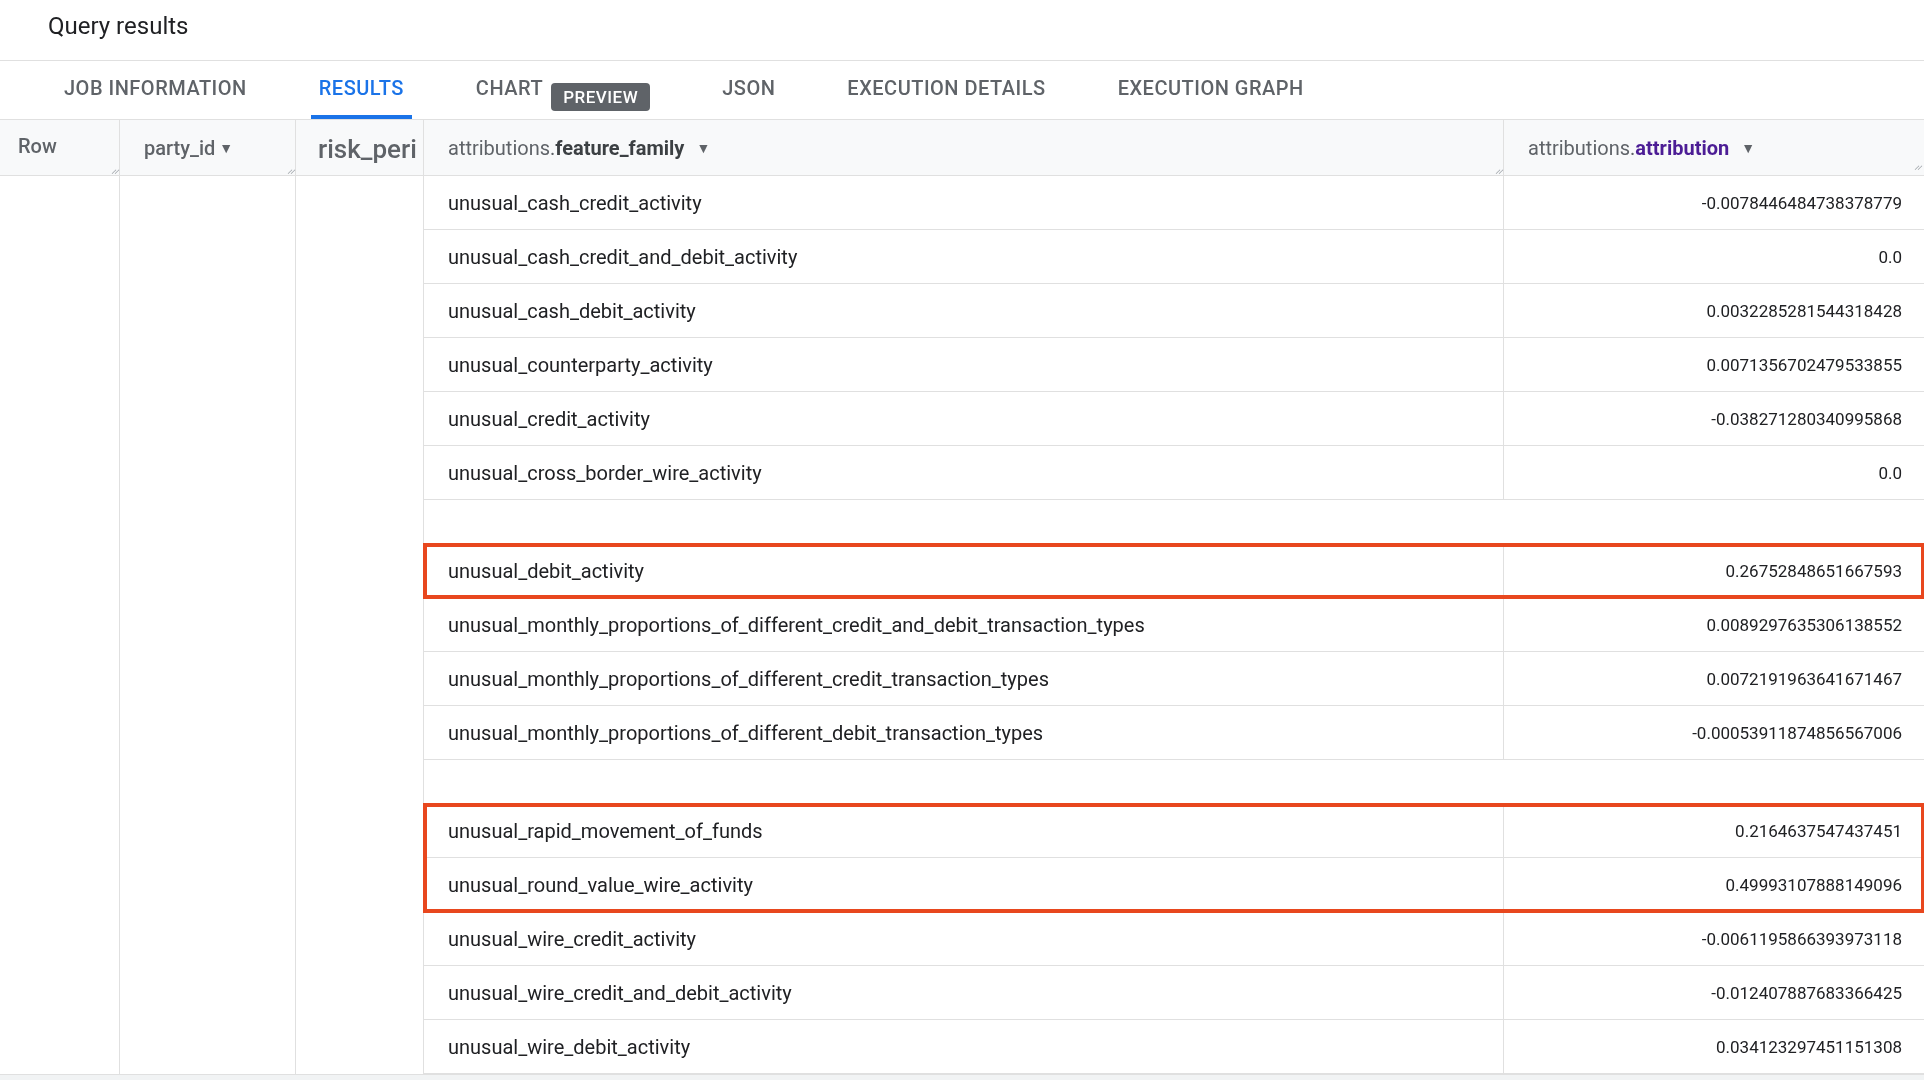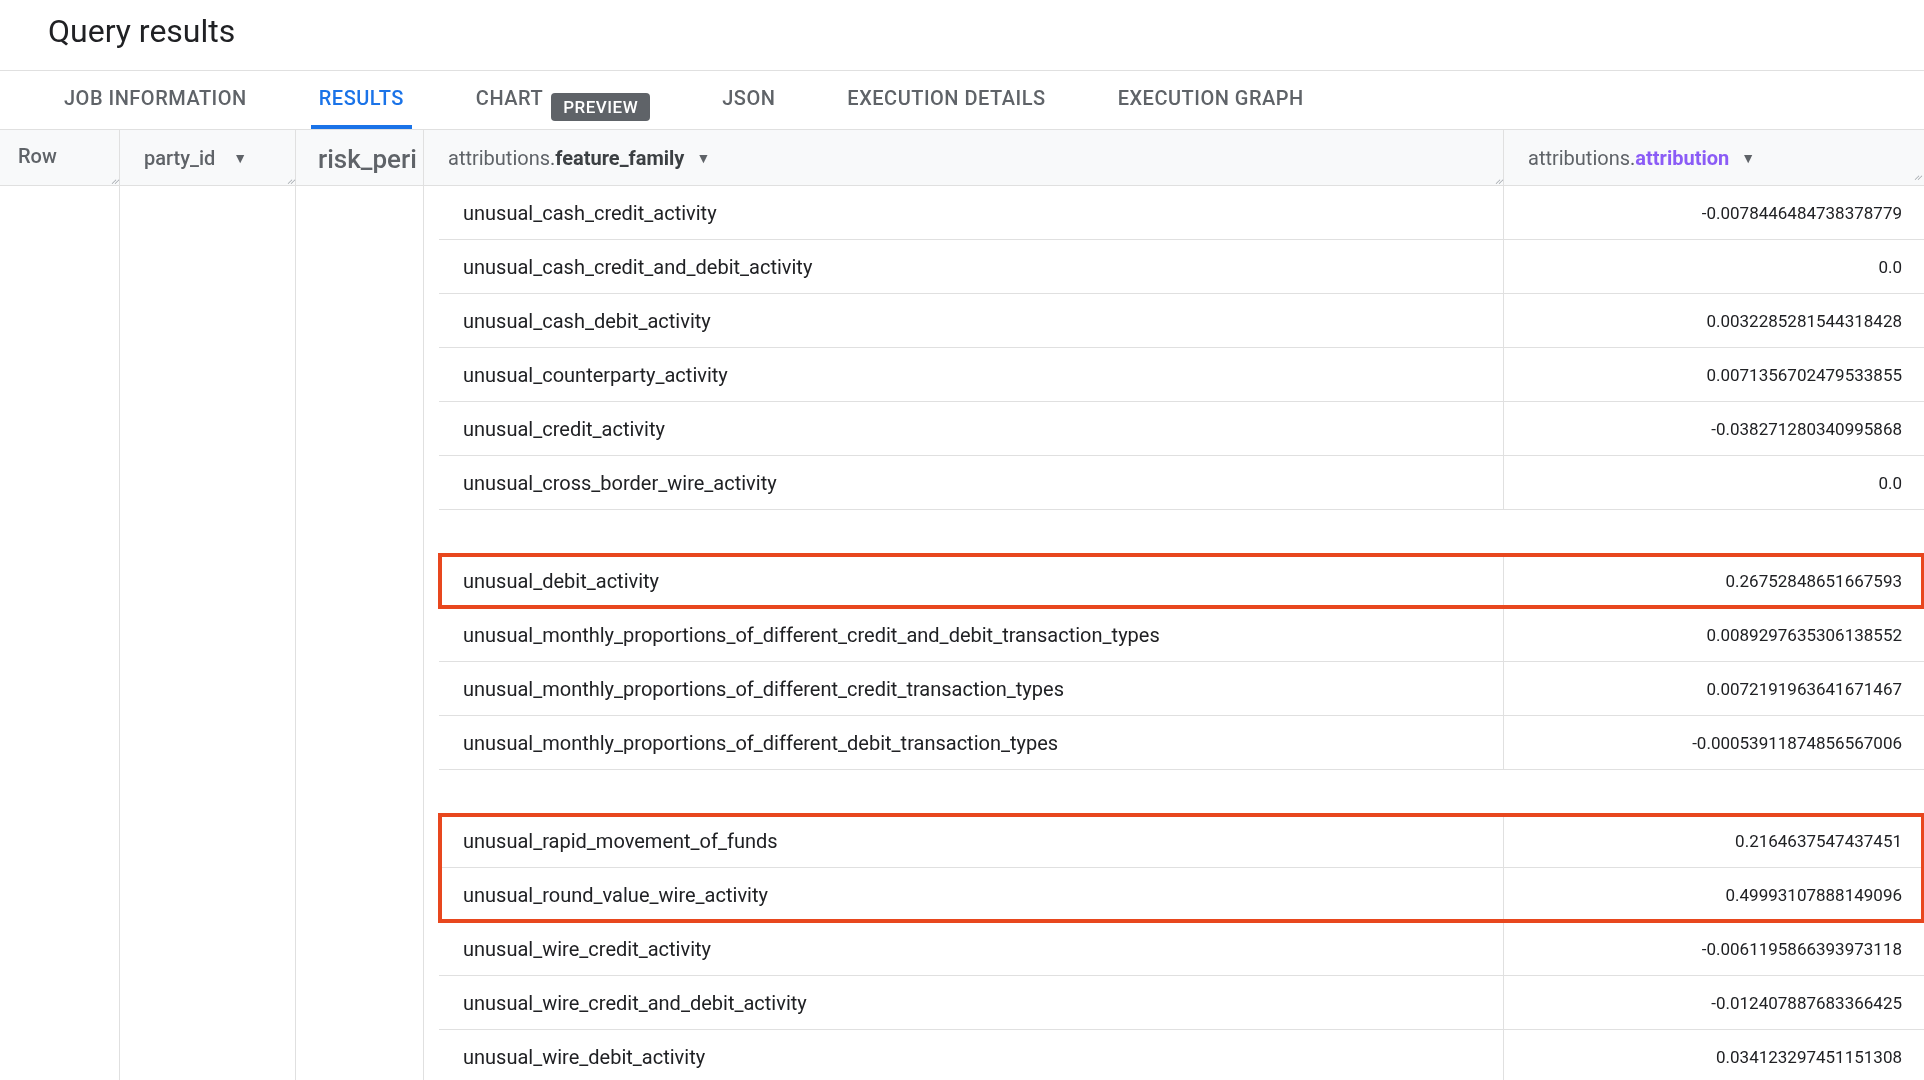--- a/index.html
+++ b/index.html
@@ -3,21 +3,21 @@
   <meta charset="utf-8">
   <style>
     * { margin: 0; padding: 0; box-sizing: border-box; }
     body {
       font-family: 'Roboto', 'Segoe UI', Arial, sans-serif;
       background: #fff;
       color: #202124;
       font-size: 18px;
     }
     .page-title {
-      font-size: 32px;
+      font-size: 24px;
       font-weight: 400;
       color: #202124;
       padding: 12px 0 20px 48px;
     }
     .tabs-container {
       display: flex;
       align-items: center;
       border-top: 1px solid #e0e0e0;
       border-bottom: 1px solid #e0e0e0;
       padding: 0 56px;
@@ -69,21 +69,21 @@
     .col-party-id {
       width: 176px;
       border-right: 1px solid #e0e0e0;
       padding: 14px 4px 14px 24px;
       font-size: 20px;
       color: #5f6368;
       font-weight: 500;
       position: relative;
       display: flex;
       align-items: center;
-      gap: 18px;
+      gap: 4px;
     }
     .col-risk-peri {
       width: 128px;
       border-right: 1px solid #e0e0e0;
       padding: 14px 12px 14px 22px;
       font-size: 26px;
       color: #5f6368;
       font-weight: 500;
       position: relative;
       overflow: hidden;
@@ -107,37 +107,36 @@
       width: 420px;
       padding: 14px 24px 14px 24px;
       font-size: 20px;
       color: #5f6368;
       font-weight: 400;
       position: relative;
       display: flex;
       align-items: center;
       gap: 12px;
     }
-    .col-attribution .bold-part { font-weight: 700; color:#8b5cf6; }
+    .col-attribution .bold-part { font-weight: 700; color:#4c1d95; }
     .sort-arrow {
       font-size: 14px;
       color: #5f6368;
     }
     .resize-handle {
       position: absolute;
       bottom: 2px;
       right: 2px;
       font-size: 12px;
       color: #9aa0a6;
       line-height: 8px;
       letter-spacing:-3px;
     }
     .data-area {
       display: flex;
-      gap: 15px;
     }
     .left-cols {
       display: flex;
     }
     .left-row-num { width: 120px; border-right: 1px solid #e0e0e0; }
     .left-party-id { width: 176px; border-right: 1px solid #e0e0e0; }
     .left-risk-peri { width: 128px; border-right: 1px solid #e0e0e0; }
     .rows-wrap { flex: 1; }
     .data-row {
       display: flex;

